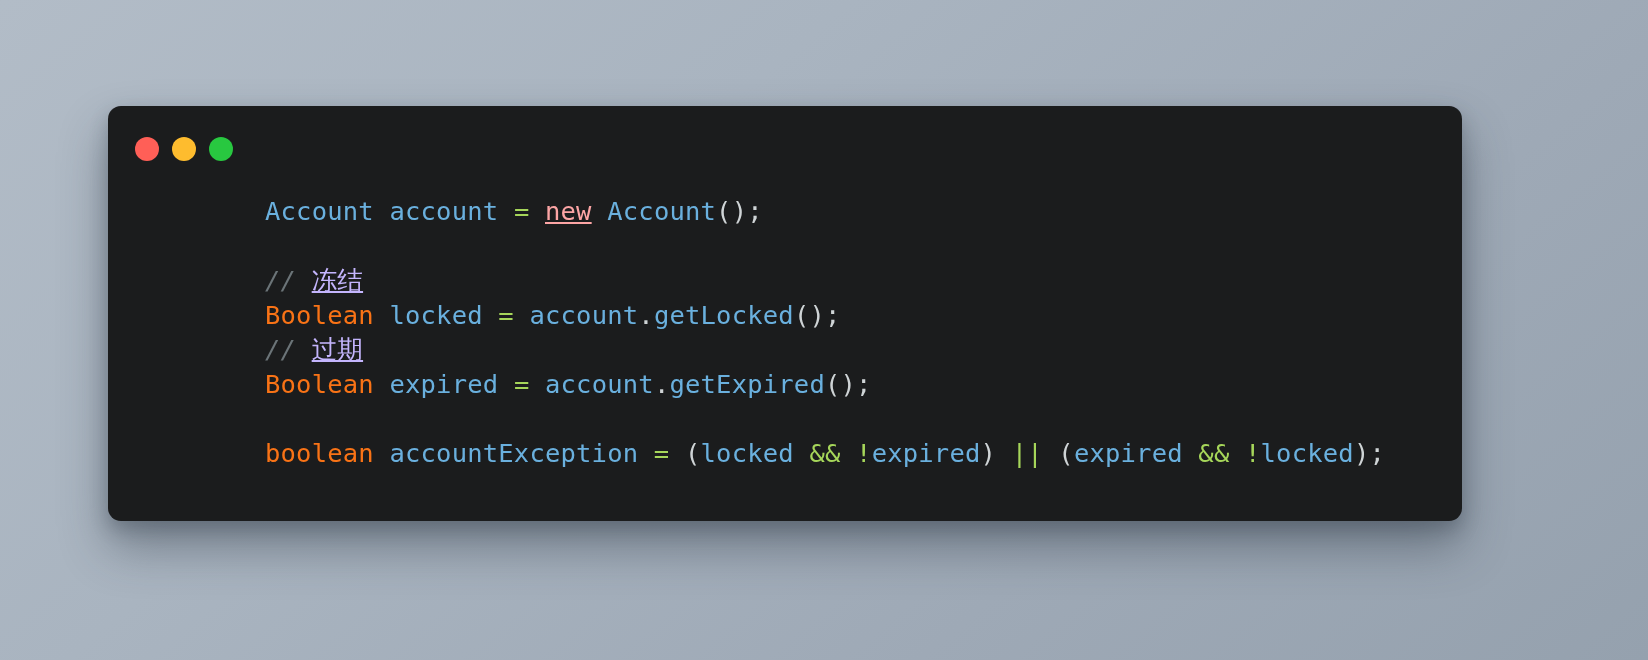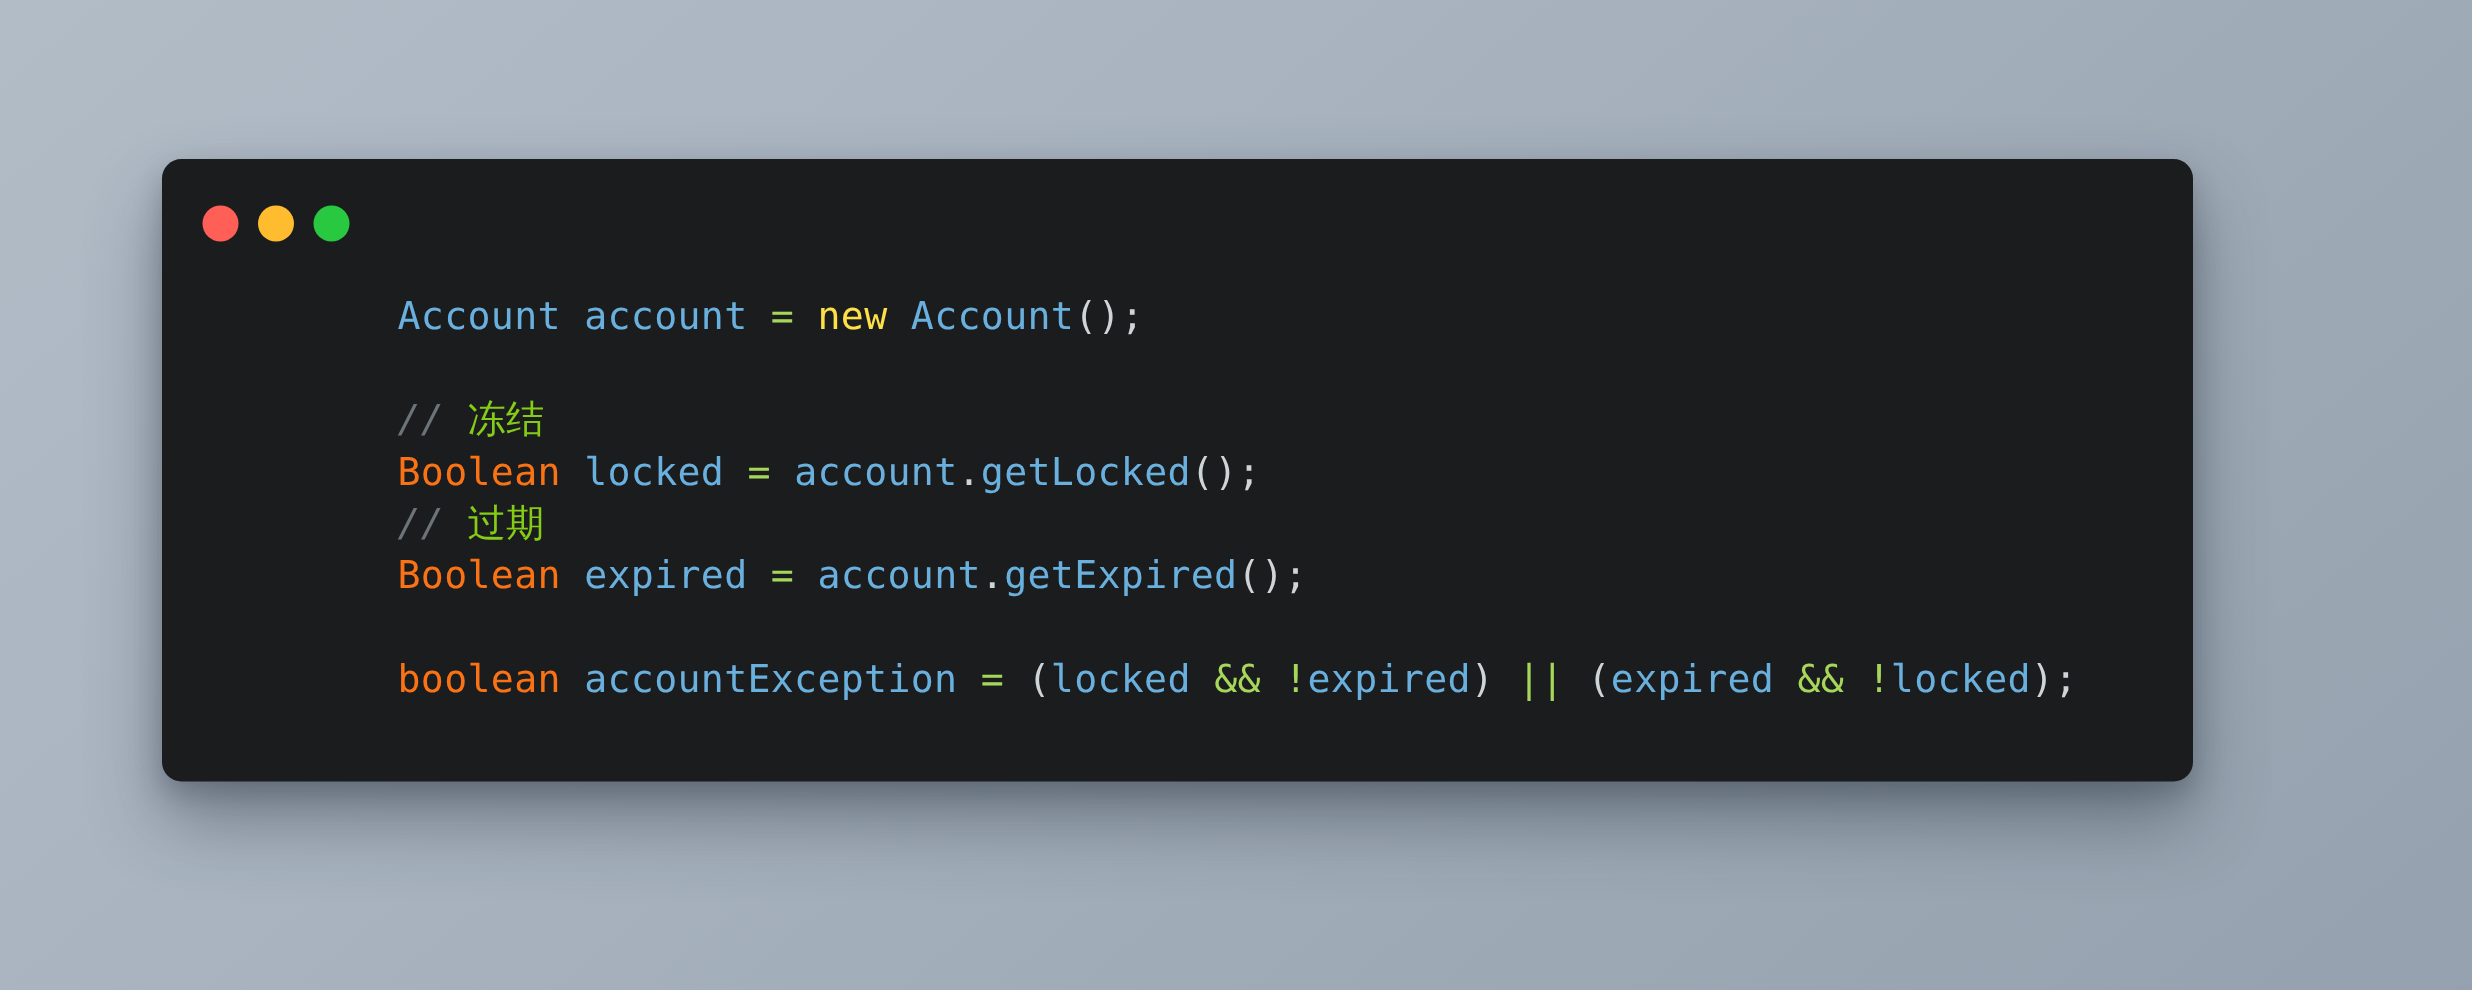--- a/index.html
+++ b/index.html
@@ -76,29 +76,30 @@
   .code-line {
     height: 34.5px;
     padding-left: 157px;
     white-space: pre;
   }
   .code-line.blank { height: 34.5px; }
 
   
   .tok-type      { color: #6ab0de; }   
   .tok-ident     { color: #6ab0de; }
-  .tok-kw        { color: #fde047; }   
+  .tok-kw        { color: #fca5a5; text-decoration: underline; }   
   .tok-prim      { color: #f97316; }   
   .tok-op        { color: #a6d65a; }
   .tok-punc      { color: #cfd4d6; }
   .tok-comment   { color: #6b7478; font-style: italic; }
   .tok-comment-cjk {
-    color: #84cc16;
+    color: #c4b5fd;
     font-family: "DejaVu Sans", sans-serif;
     font-style: normal;
+    text-decoration: underline;
   }
 </style>
 </head>
 <body>
 
 <div id="stage">
 
   <div class="code-window">
 
     <div class="titlebar">

